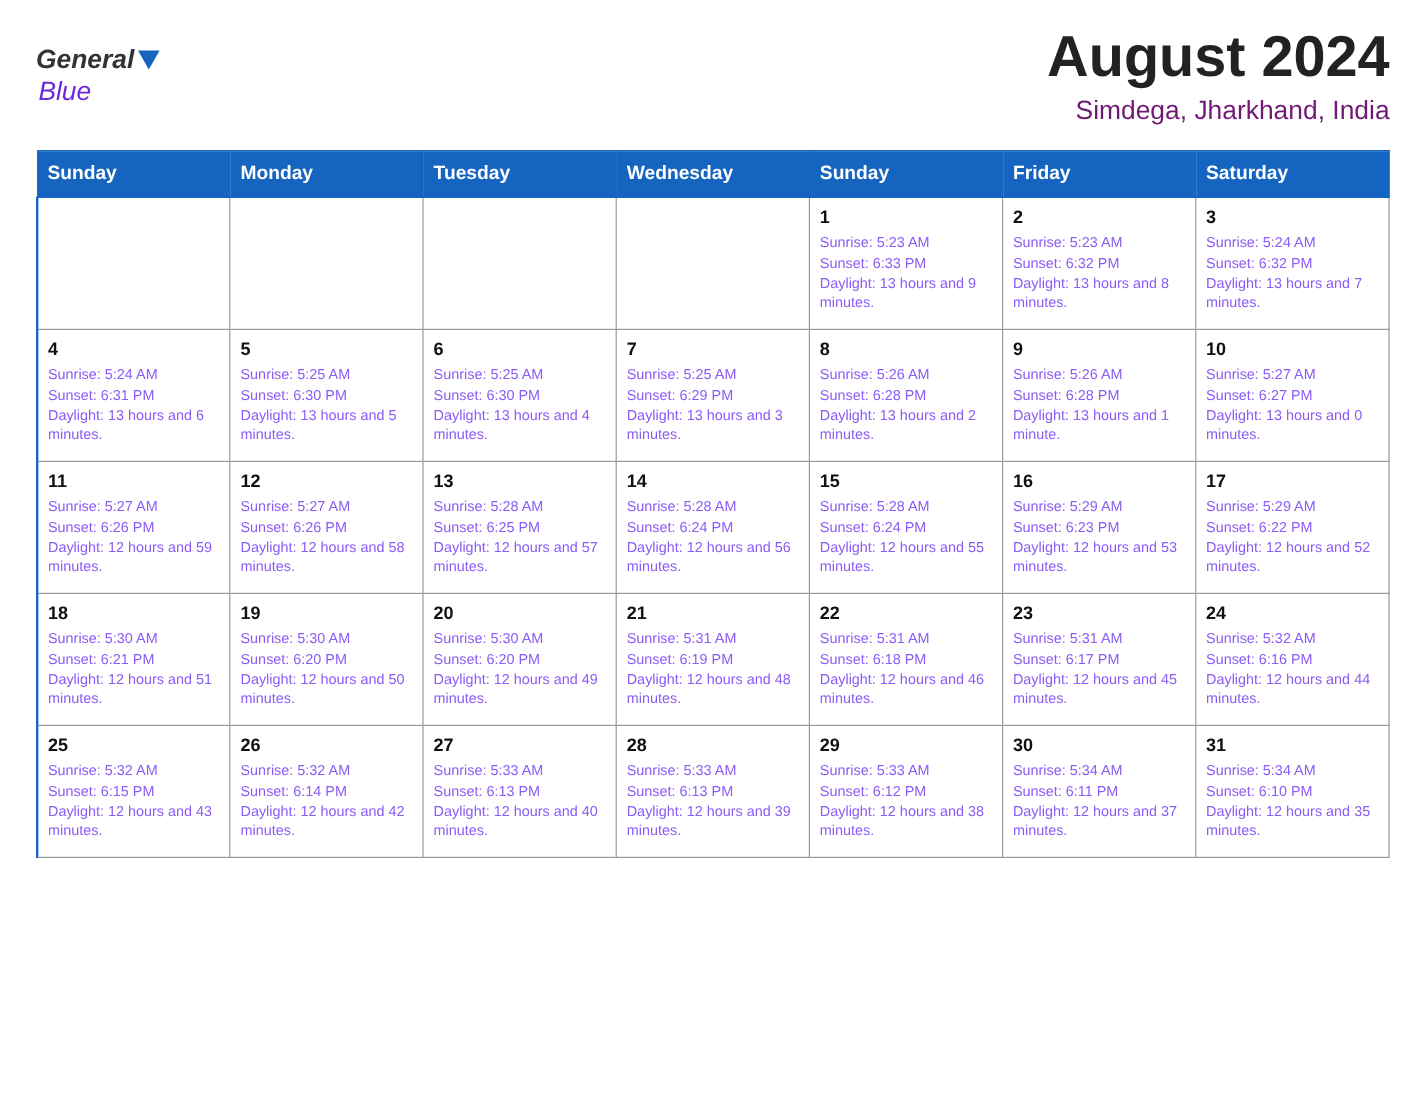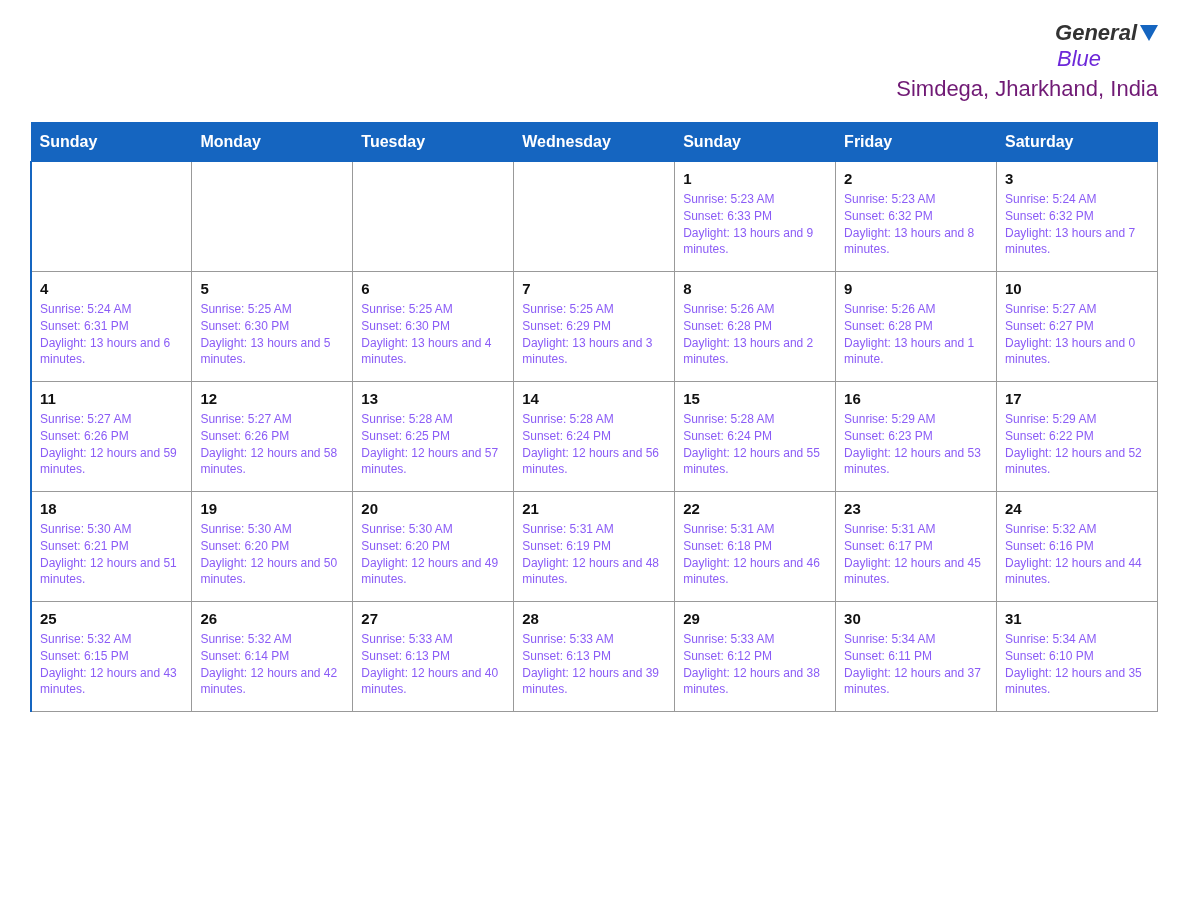--- a/index.html
+++ b/index.html
@@ -6,23 +6,22 @@
     body {
       font-family: Arial, sans-serif;
       background: #fff;
       padding: 20px 30px;
       width: 1188px;
       min-height: 918px;
     }
     .header {
       display: flex;
       justify-content: space-between;
-      align-items: flex-end;
+      align-items: center;
       margin-bottom: 20px;
-      flex-direction: column;
     }
     .logo {
       display: flex;
       align-items: center;
       gap: 0;
     }
     .logo-general {
       font-size: 22px;
       font-weight: bold;
       color: #333;
@@ -100,20 +99,21 @@
       <div style="display:flex; align-items:center;">
         <span class="logo-general">General</span>
         <span style="display:inline-block; width:0; height:0; border-left:9px solid transparent; border-right:9px solid transparent; border-top:16px solid #1565c0; margin-left:3px; margin-top:-4px; position:relative; top:2px;"></span>
       </div>
       <div style="margin-left:2px;">
         <span class="logo-blue-part">Blue</span>
       </div>
     </div>
   </div>
   <div class="title-area">
+    <div class="month-year">August 2024</div>
     <div class="location">Simdega, Jharkhand, India</div>
   </div>
 </div>
 
 <table class="calendar">
   <thead>
     <tr>
     <th>Sunday</th>
         <th>Monday</th>
         <th>Tuesday</th>

